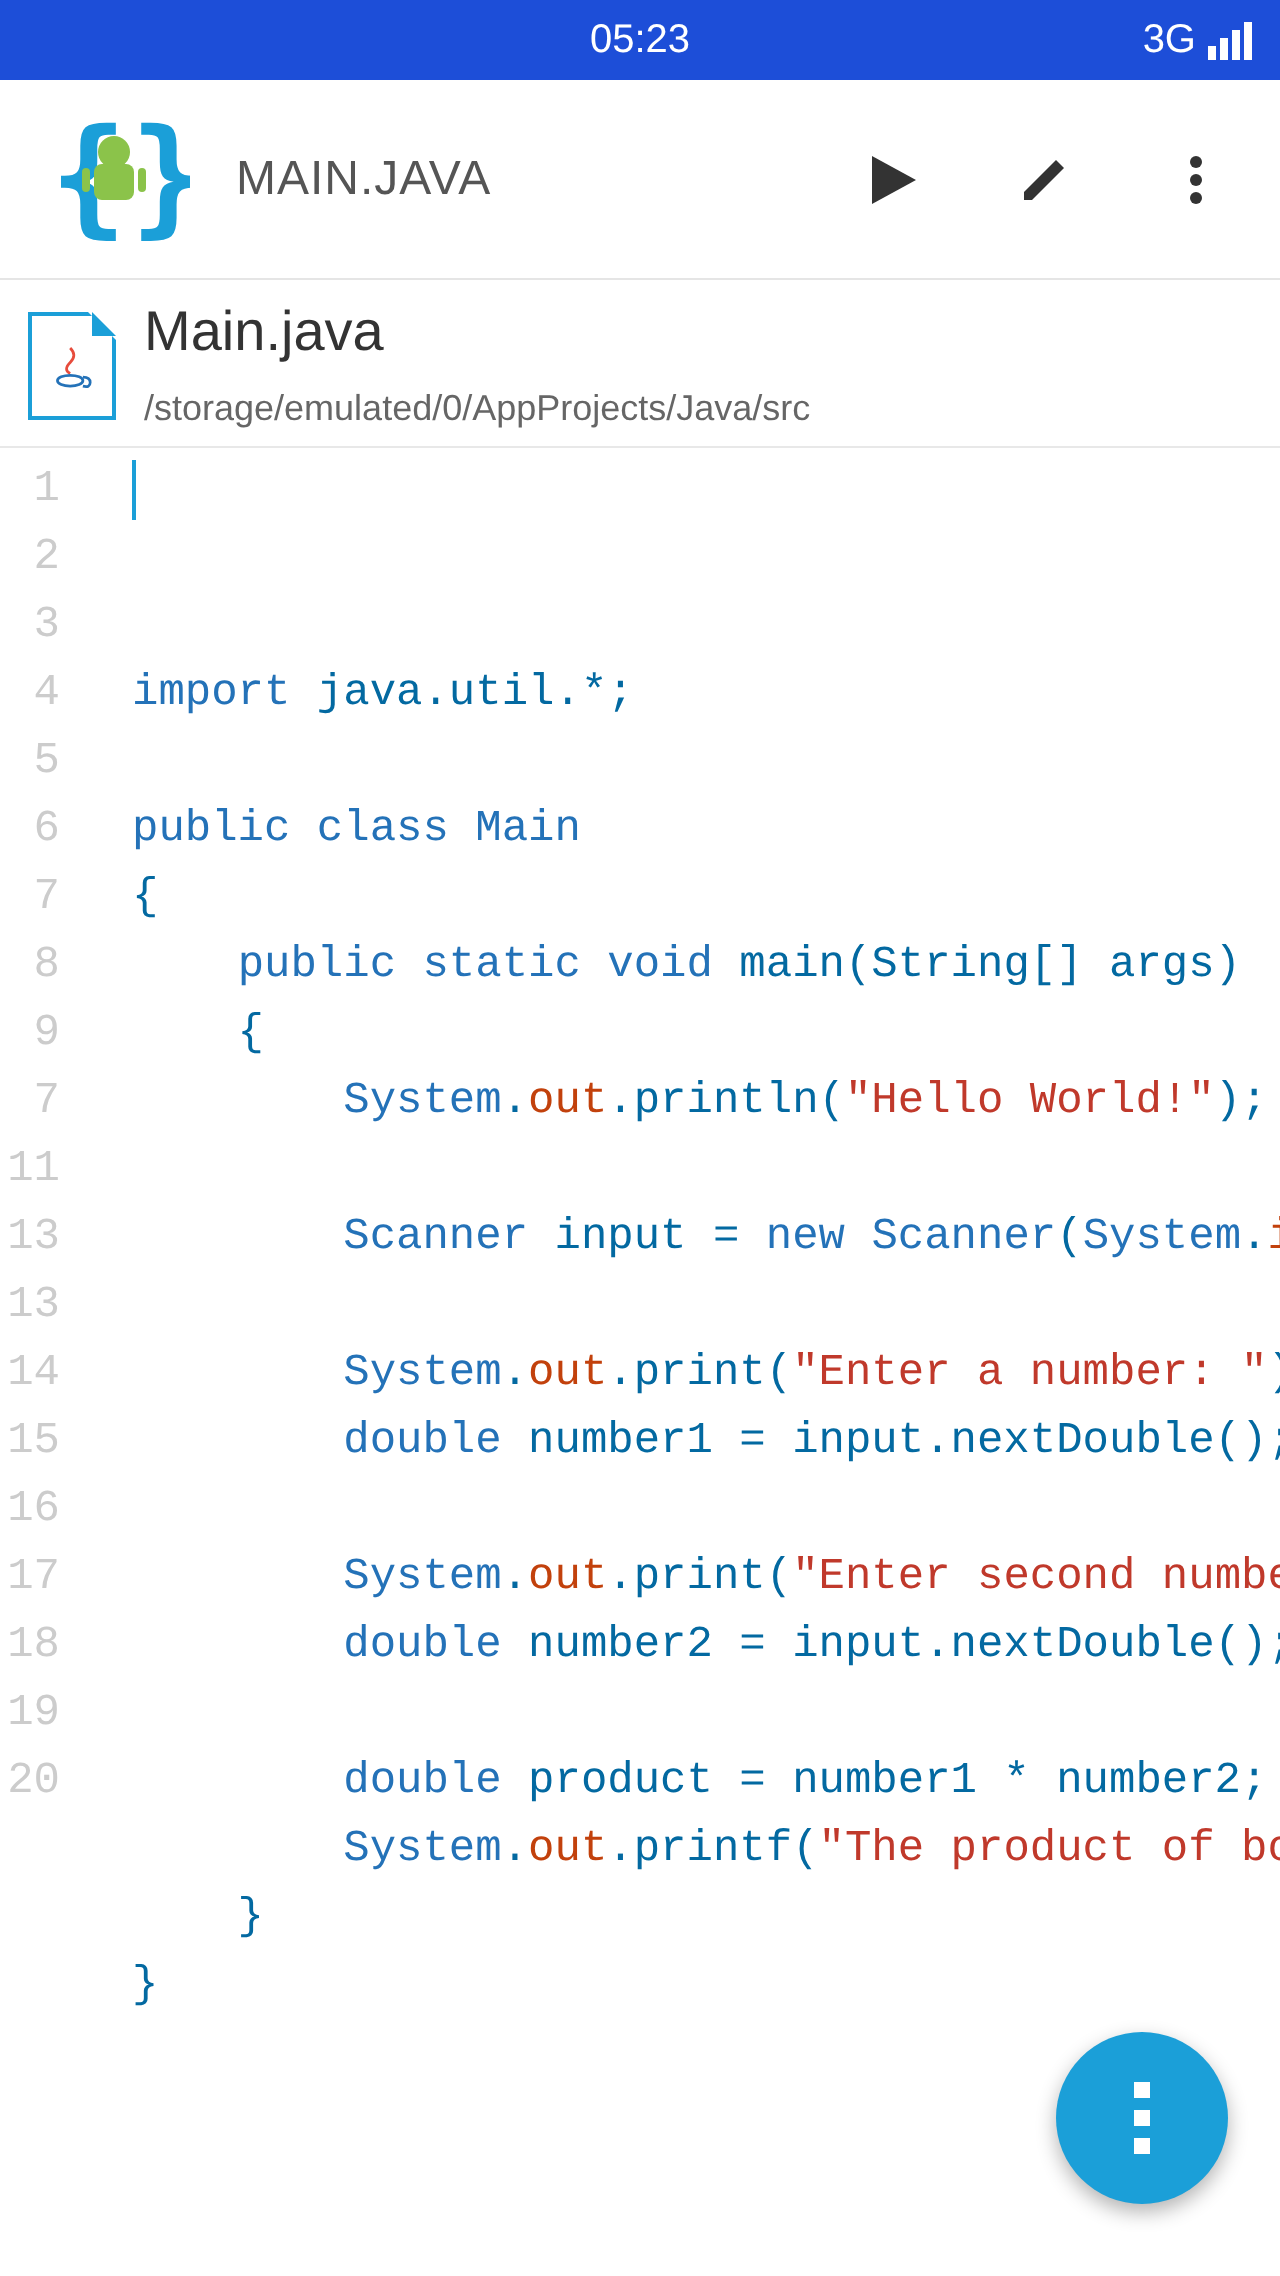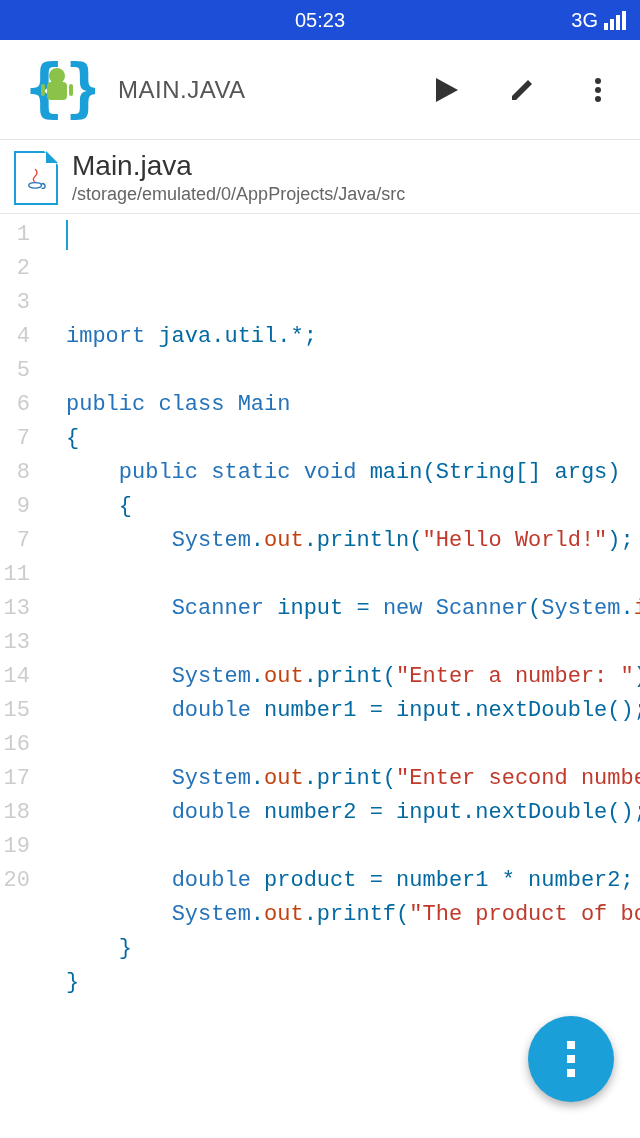--- a/index.html
+++ b/index.html
@@ -76,21 +76,21 @@
     .file-icon::after {
       content:''; position:absolute; right:-2px; top:-2px; width:0; height:0;
       border-bottom: 12px solid #1b9fd8; border-right: 12px solid transparent;
     }
     .java-cup {
       position:absolute; left:10px; top:16px; width:20px; height:20px;
       display:flex; align-items:center; justify-content:center;
     }
     .file-info { display:flex; flex-direction:column; }
     .file-name { font-size: 28px; color:#333; font-weight:300; }
-    .file-path { font-size: 18px; color:#666; font-weight:300; margin-top:2px;}
+    .file-path { font-size: 18px; color:#666; font-weight:300; margin-top:12px;}
     .code-area {
       display: flex;
       font-family: 'Menlo', 'Monaco', 'Courier New', monospace;
       font-size: 22px;
       line-height: 1.55;
       padding-top: 4px;
     }
     .gutter {
       width: 36px;
       text-align: right;

